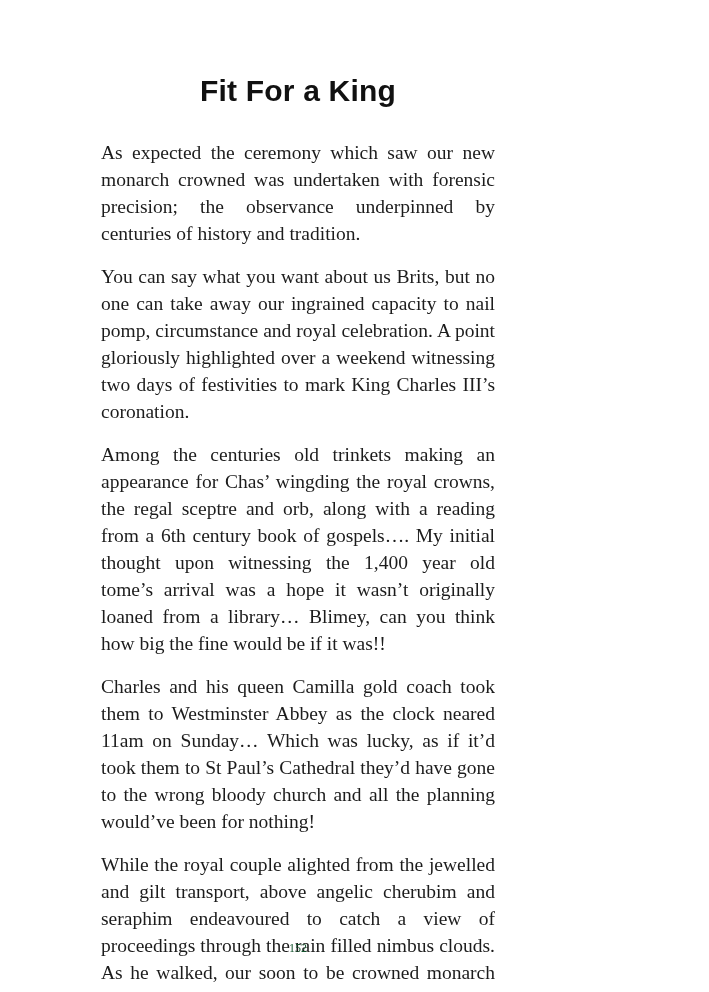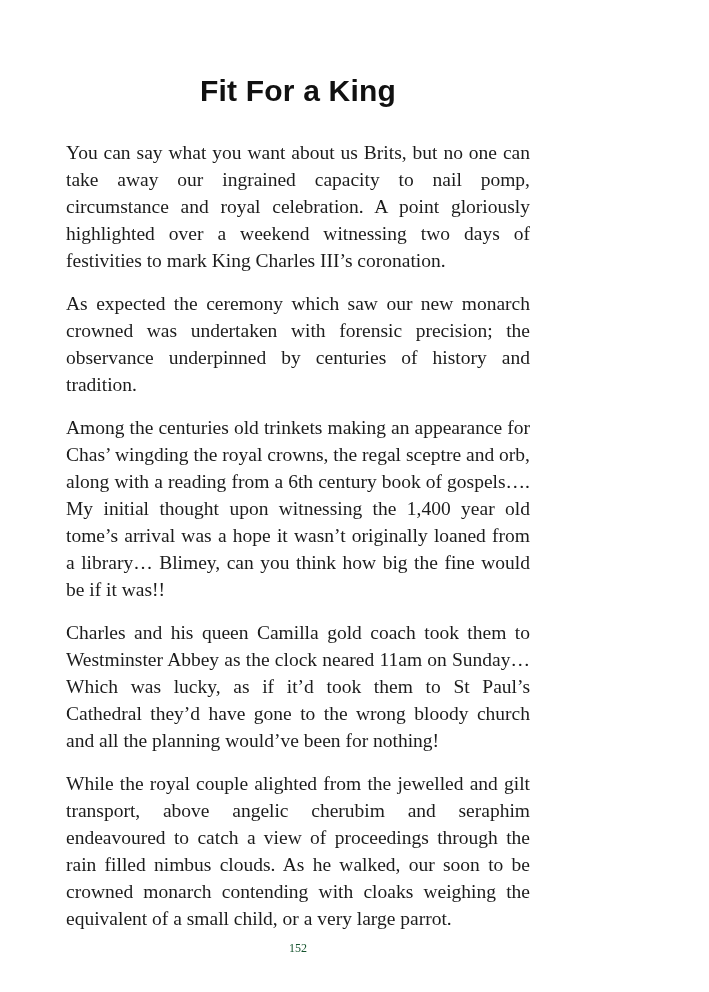--- a/index.html
+++ b/index.html
@@ -5,21 +5,21 @@
   html, body {
     margin: 0;
     padding: 0;
     background: #ffffff;
   }
   .page {
     position: relative;
     width: 596px;
     height: 992px;
     box-sizing: border-box;
-    padding: 0 66px;
+    padding: 0 101px;
     background: #ffffff;
     overflow: hidden;
     font-family: "Liberation Serif", serif;
   }
   .page-title {
     margin: 0;
     padding-top: 72px;
     margin-bottom: 29px;
     text-align: center;
     font-family: "Liberation Sans", "DejaVu Sans", sans-serif;
@@ -51,22 +51,22 @@
     color: #14532d;
   }
 </style>
 </head>
 <body>
 
 <main class="page">
   <h1 class="page-title">Fit For a King</h1>
 
   <section class="article-body">
+    <p>As expected the ceremony which saw our new monarch crowned was undertaken with forensic precision; the observance underpinned by centuries of history and tradition.</p>
     <p>You can say what you want about us Brits, but no one can take away our ingrained capacity to nail pomp, circumstance and royal celebration. A point gloriously highlighted over a weekend witnessing two days of festivities to mark King Charles III’s coronation.</p>
-    <p>As expected the ceremony which saw our new monarch crowned was undertaken with forensic precision; the observance underpinned by centuries of history and tradition.</p>
     <p>Among the centuries old trinkets making an appearance for Chas’ wingding the royal crowns, the regal sceptre and orb, along with a reading from a 6th century book of gospels…. My initial thought upon witnessing the 1,400 year old tome’s arrival was a hope it wasn’t originally loaned from a library… Blimey, can you think how big the fine would be if it was!!</p>
     <p>Charles and his queen Camilla gold coach took them to Westminster Abbey as the clock neared 11am on Sunday… Which was lucky, as if it’d took them to St Paul’s Cathedral they’d have gone to the wrong bloody church and all the planning would’ve been for nothing!</p>
     <p>While the royal couple alighted from the jewelled and gilt transport, above angelic cherubim and seraphim endeavoured to catch a view of proceedings through the rain filled nimbus clouds. As he walked, our soon to be crowned monarch contending with cloaks weighing the equivalent of a small child, or a very large parrot.</p>
   </section>
 
   <footer class="page-footer">
     <span class="page-number">152</span>
   </footer>
 </main>
 

